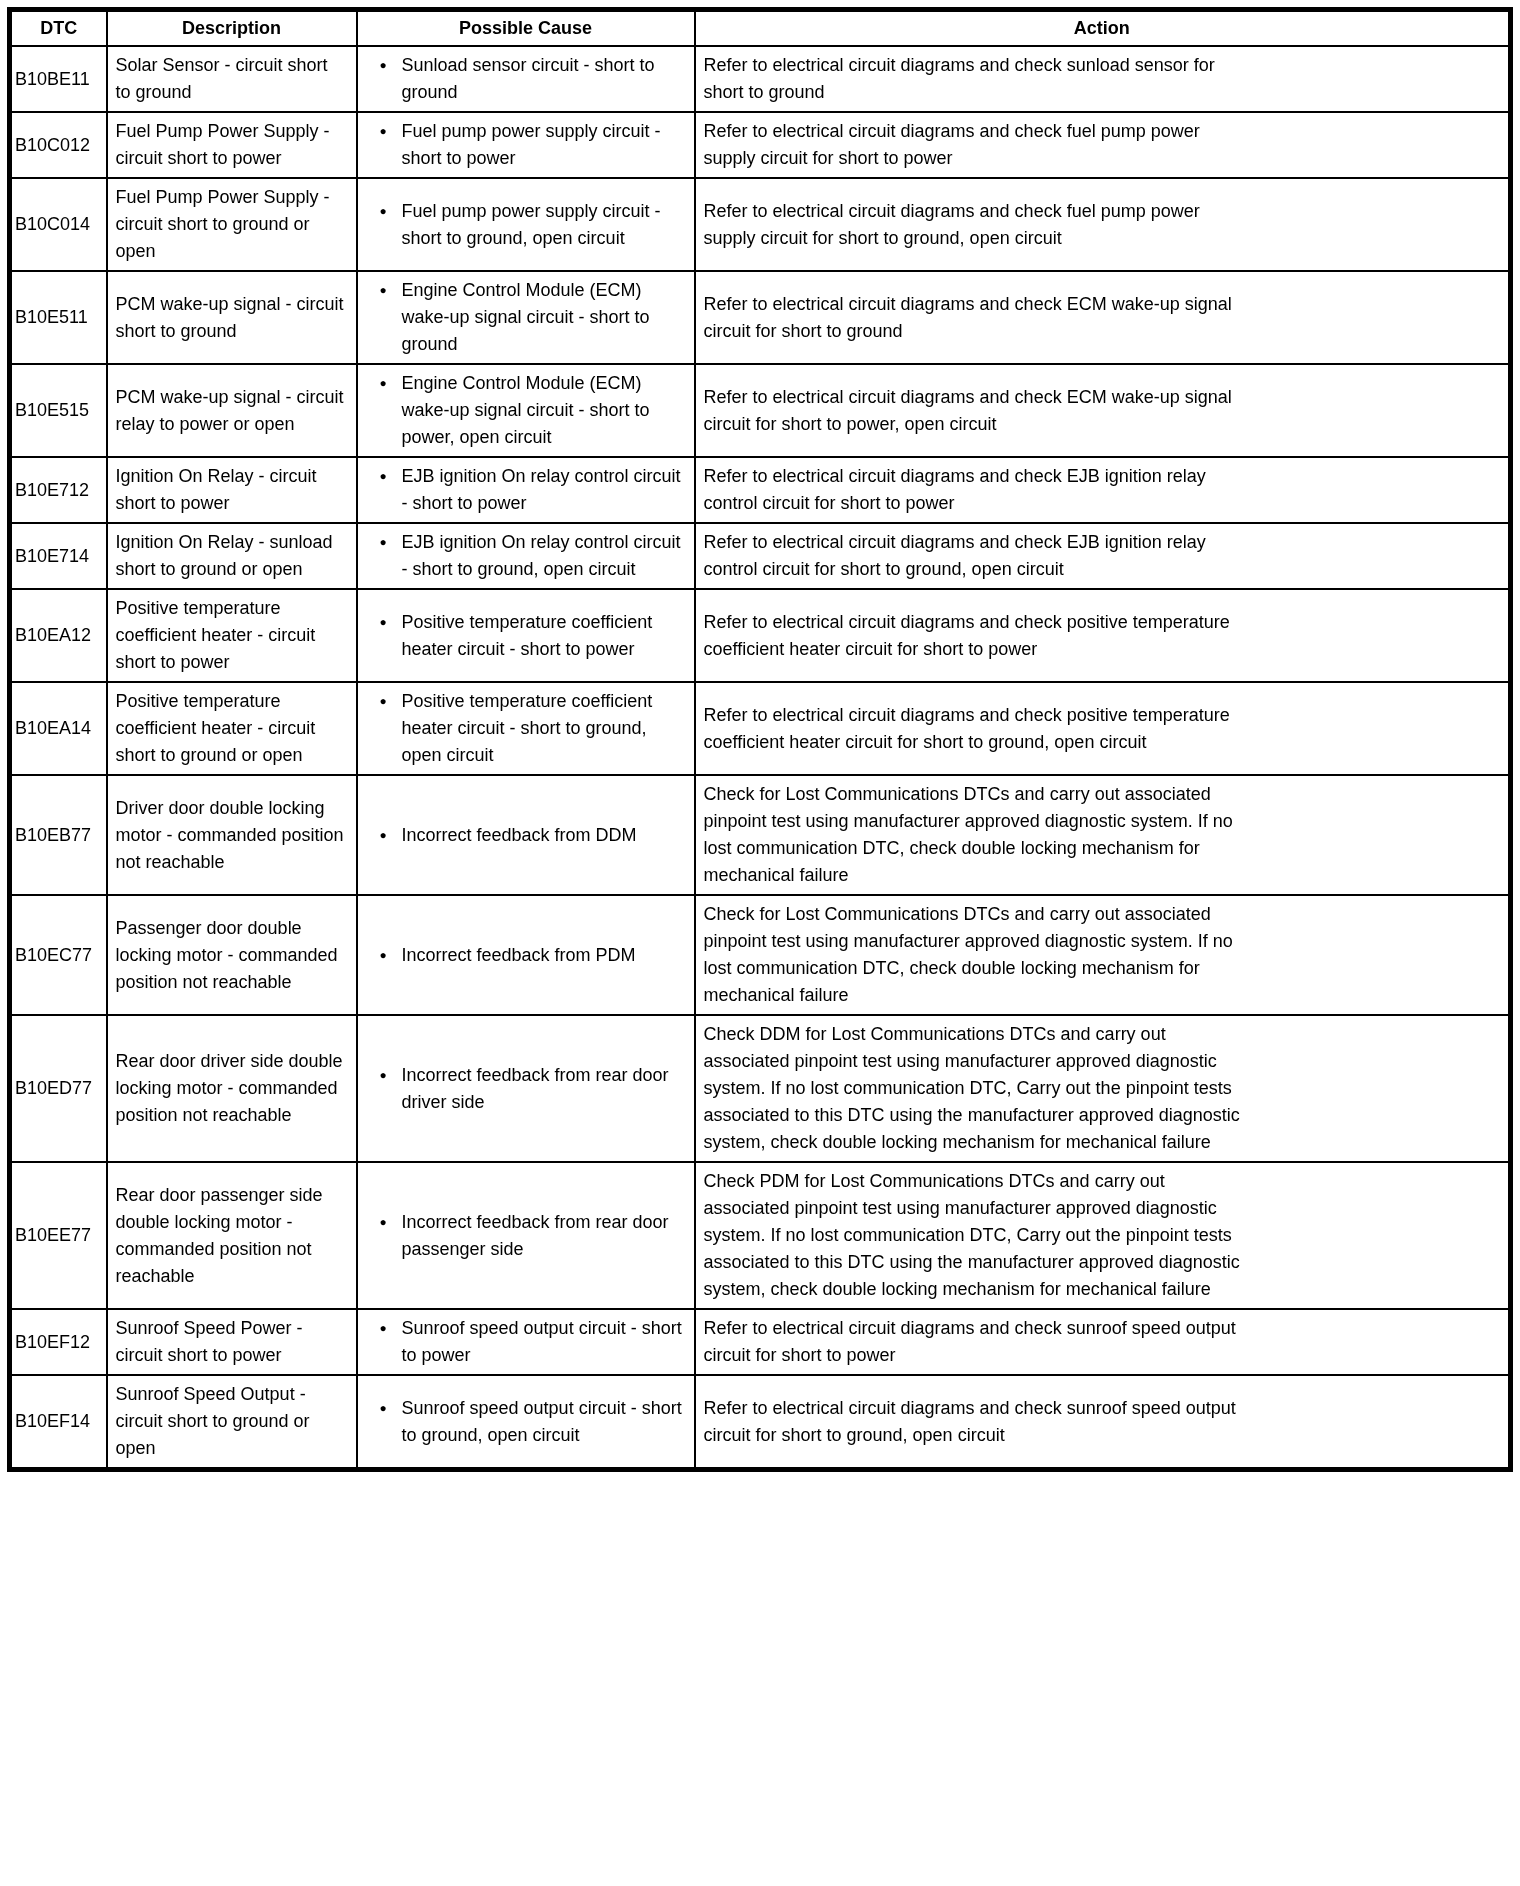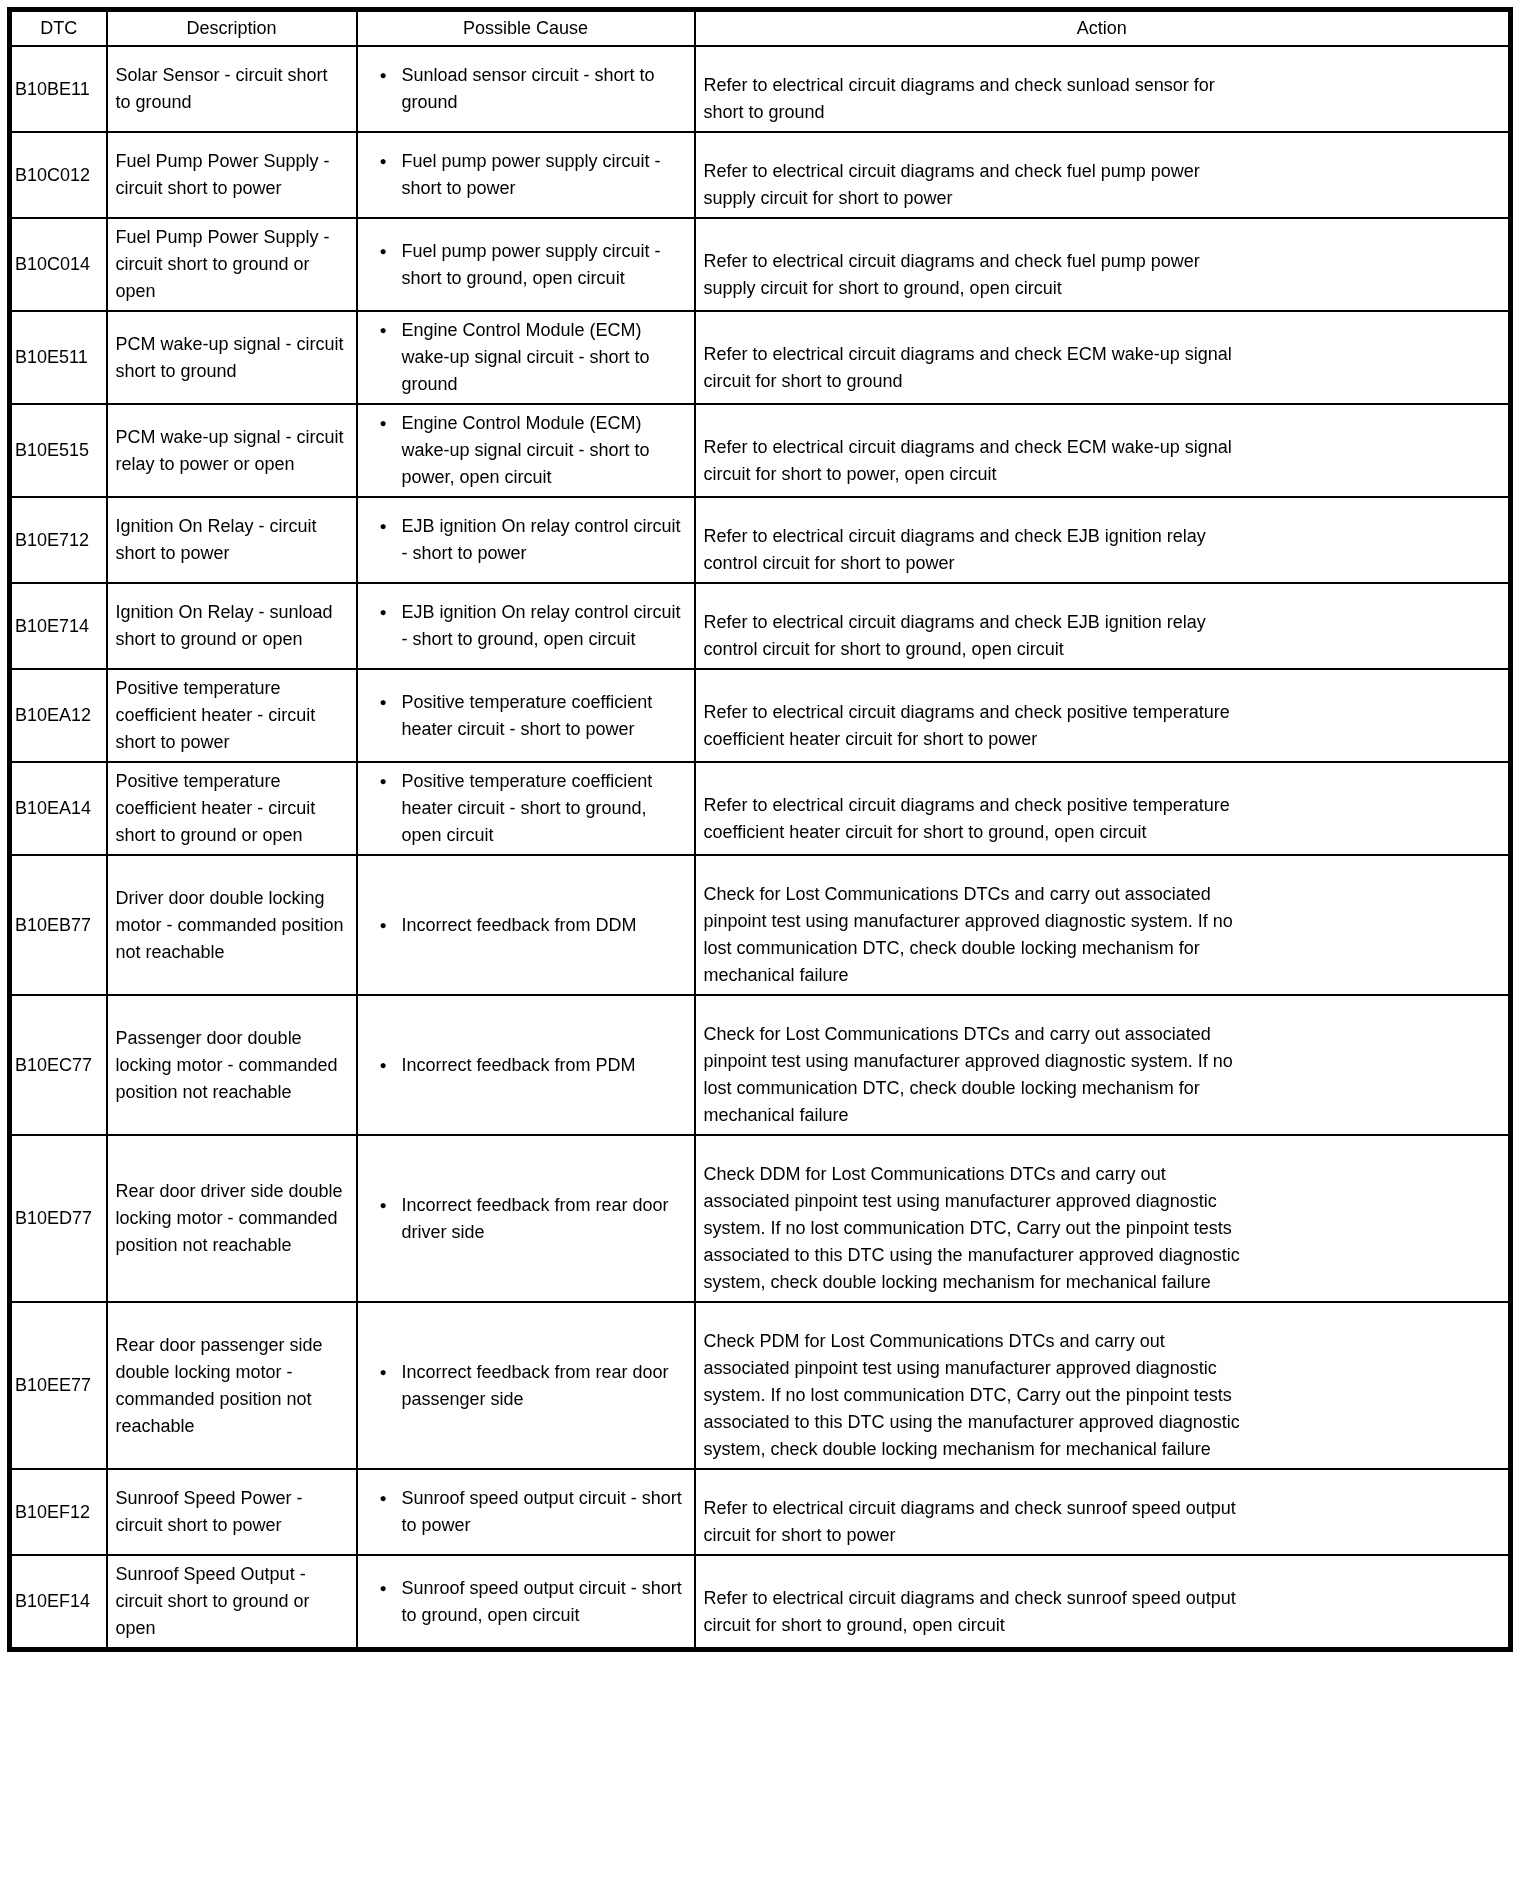--- a/index.html
+++ b/index.html
@@ -19,21 +19,21 @@
     table-layout: fixed;
   }
   .dtc-table th, .dtc-table td {
     border: 2px solid #000;
     vertical-align: middle;
     font-size: 18px;
     line-height: 27px;
     word-wrap: break-word;
   }
   .dtc-table th {
-    font-weight: 400;
+    font-weight: 700;
     text-align: center;
     padding: 3px 4px;
   }
   .dtc-table td { padding: 5px 8px; }
 
   .col-dtc   { width: 97px; }
   .col-desc  { width: 250px; }
   .col-cause { width: 338px; }
   
 
@@ -41,21 +41,21 @@
 
   .cause-item { display: flex; align-items: flex-start; }
   .cause-bullet {
     flex: 0 0 22px;
     margin-left: 14px;
     font-size: 12px;
     line-height: 27px;
   }
   .cause-text { flex: 1 1 auto; max-width: 292px; }
 
-  .action-text { max-width: 540px; margin-top: 20px; }
+  .action-text { max-width: 540px; }
 </style>
 </head>
 <body>
 
 <div class="page">
   <table class="dtc-table">
     <colgroup>
       <col class="col-dtc">
       <col class="col-desc">
       <col class="col-cause">

